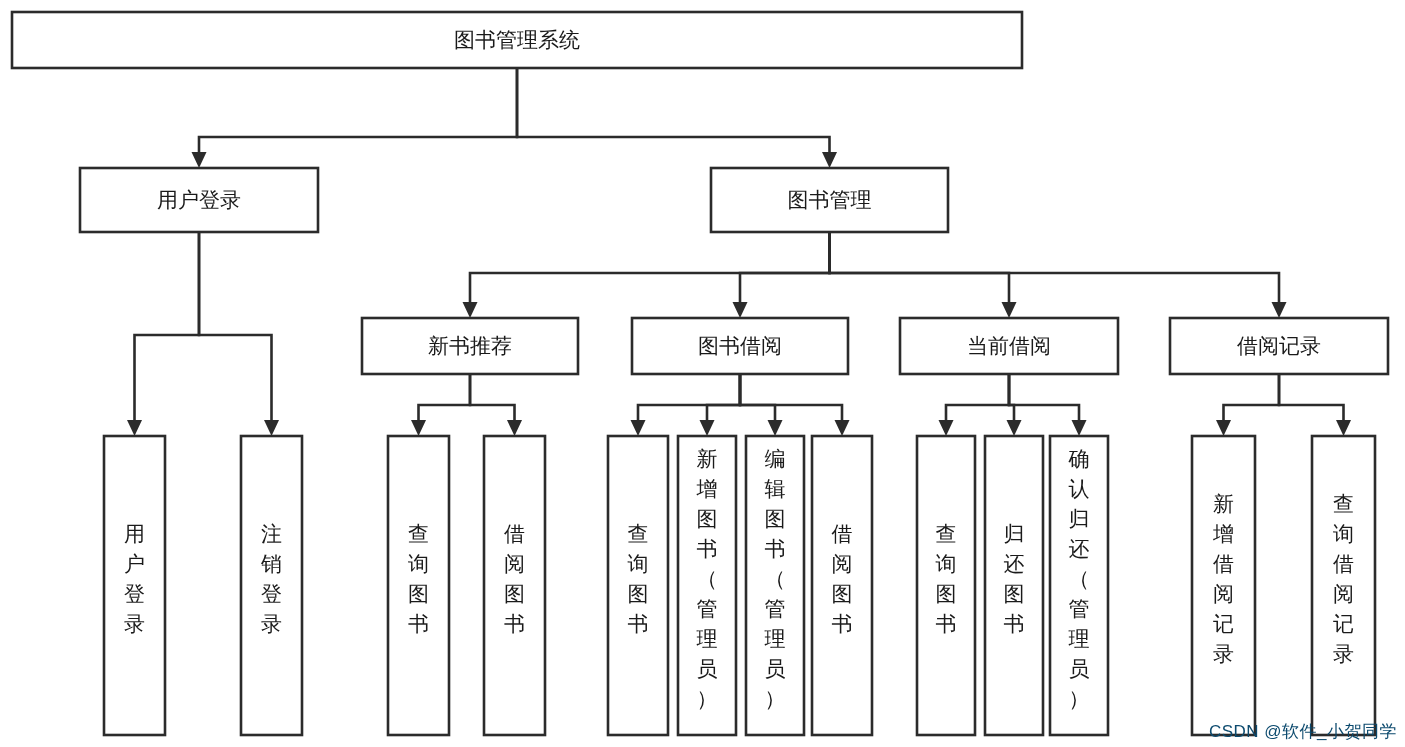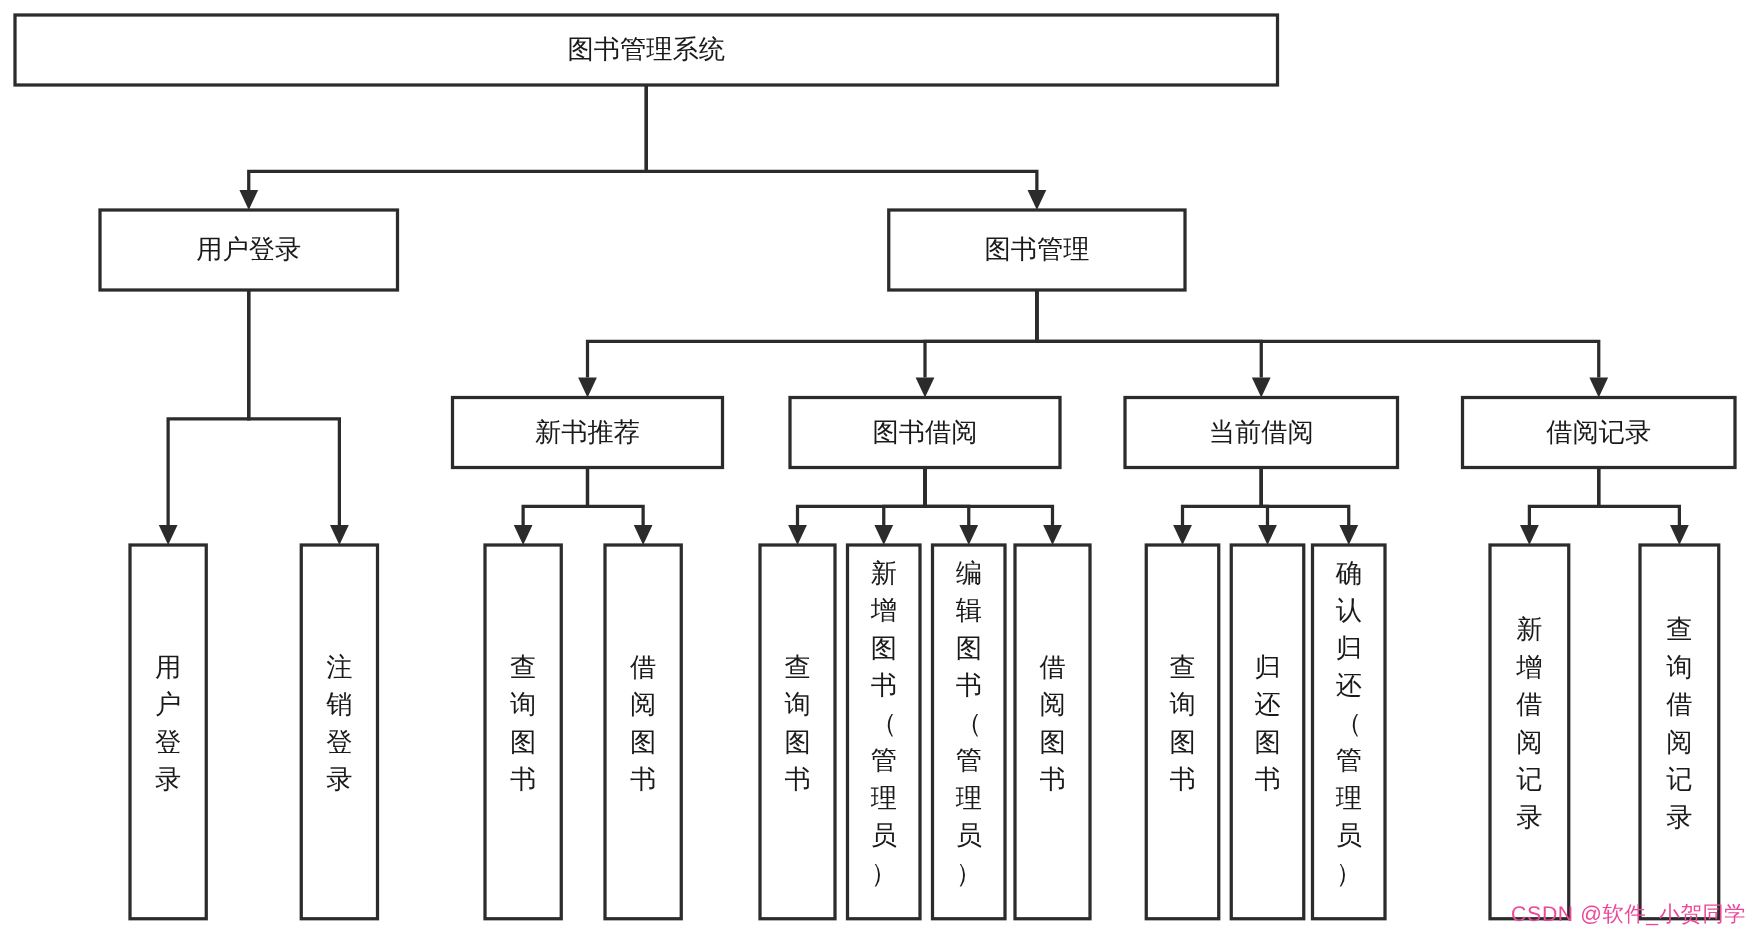--- a/index.html
+++ b/index.html
@@ -53,21 +53,21 @@
   .connector-arrow {
     fill: #2b2b2b;
     stroke: none;
   }
   .watermark-text {
     position: absolute;
     right: 8px;
     bottom: 4px;
     font-family: "Liberation Sans", "DejaVu Sans", sans-serif;
     font-size: 17px;
-    color: #ec4899;
+    color: #0c4a6e;
     letter-spacing: 0.5px;
     white-space: nowrap;
     user-select: none;
   }
 </style>
 </head>
 <body>
 
 <div id="diagram-root">
   <svg class="diagram-canvas" viewBox="0 0 1405 747" xmlns="http://www.w3.org/2000/svg">

